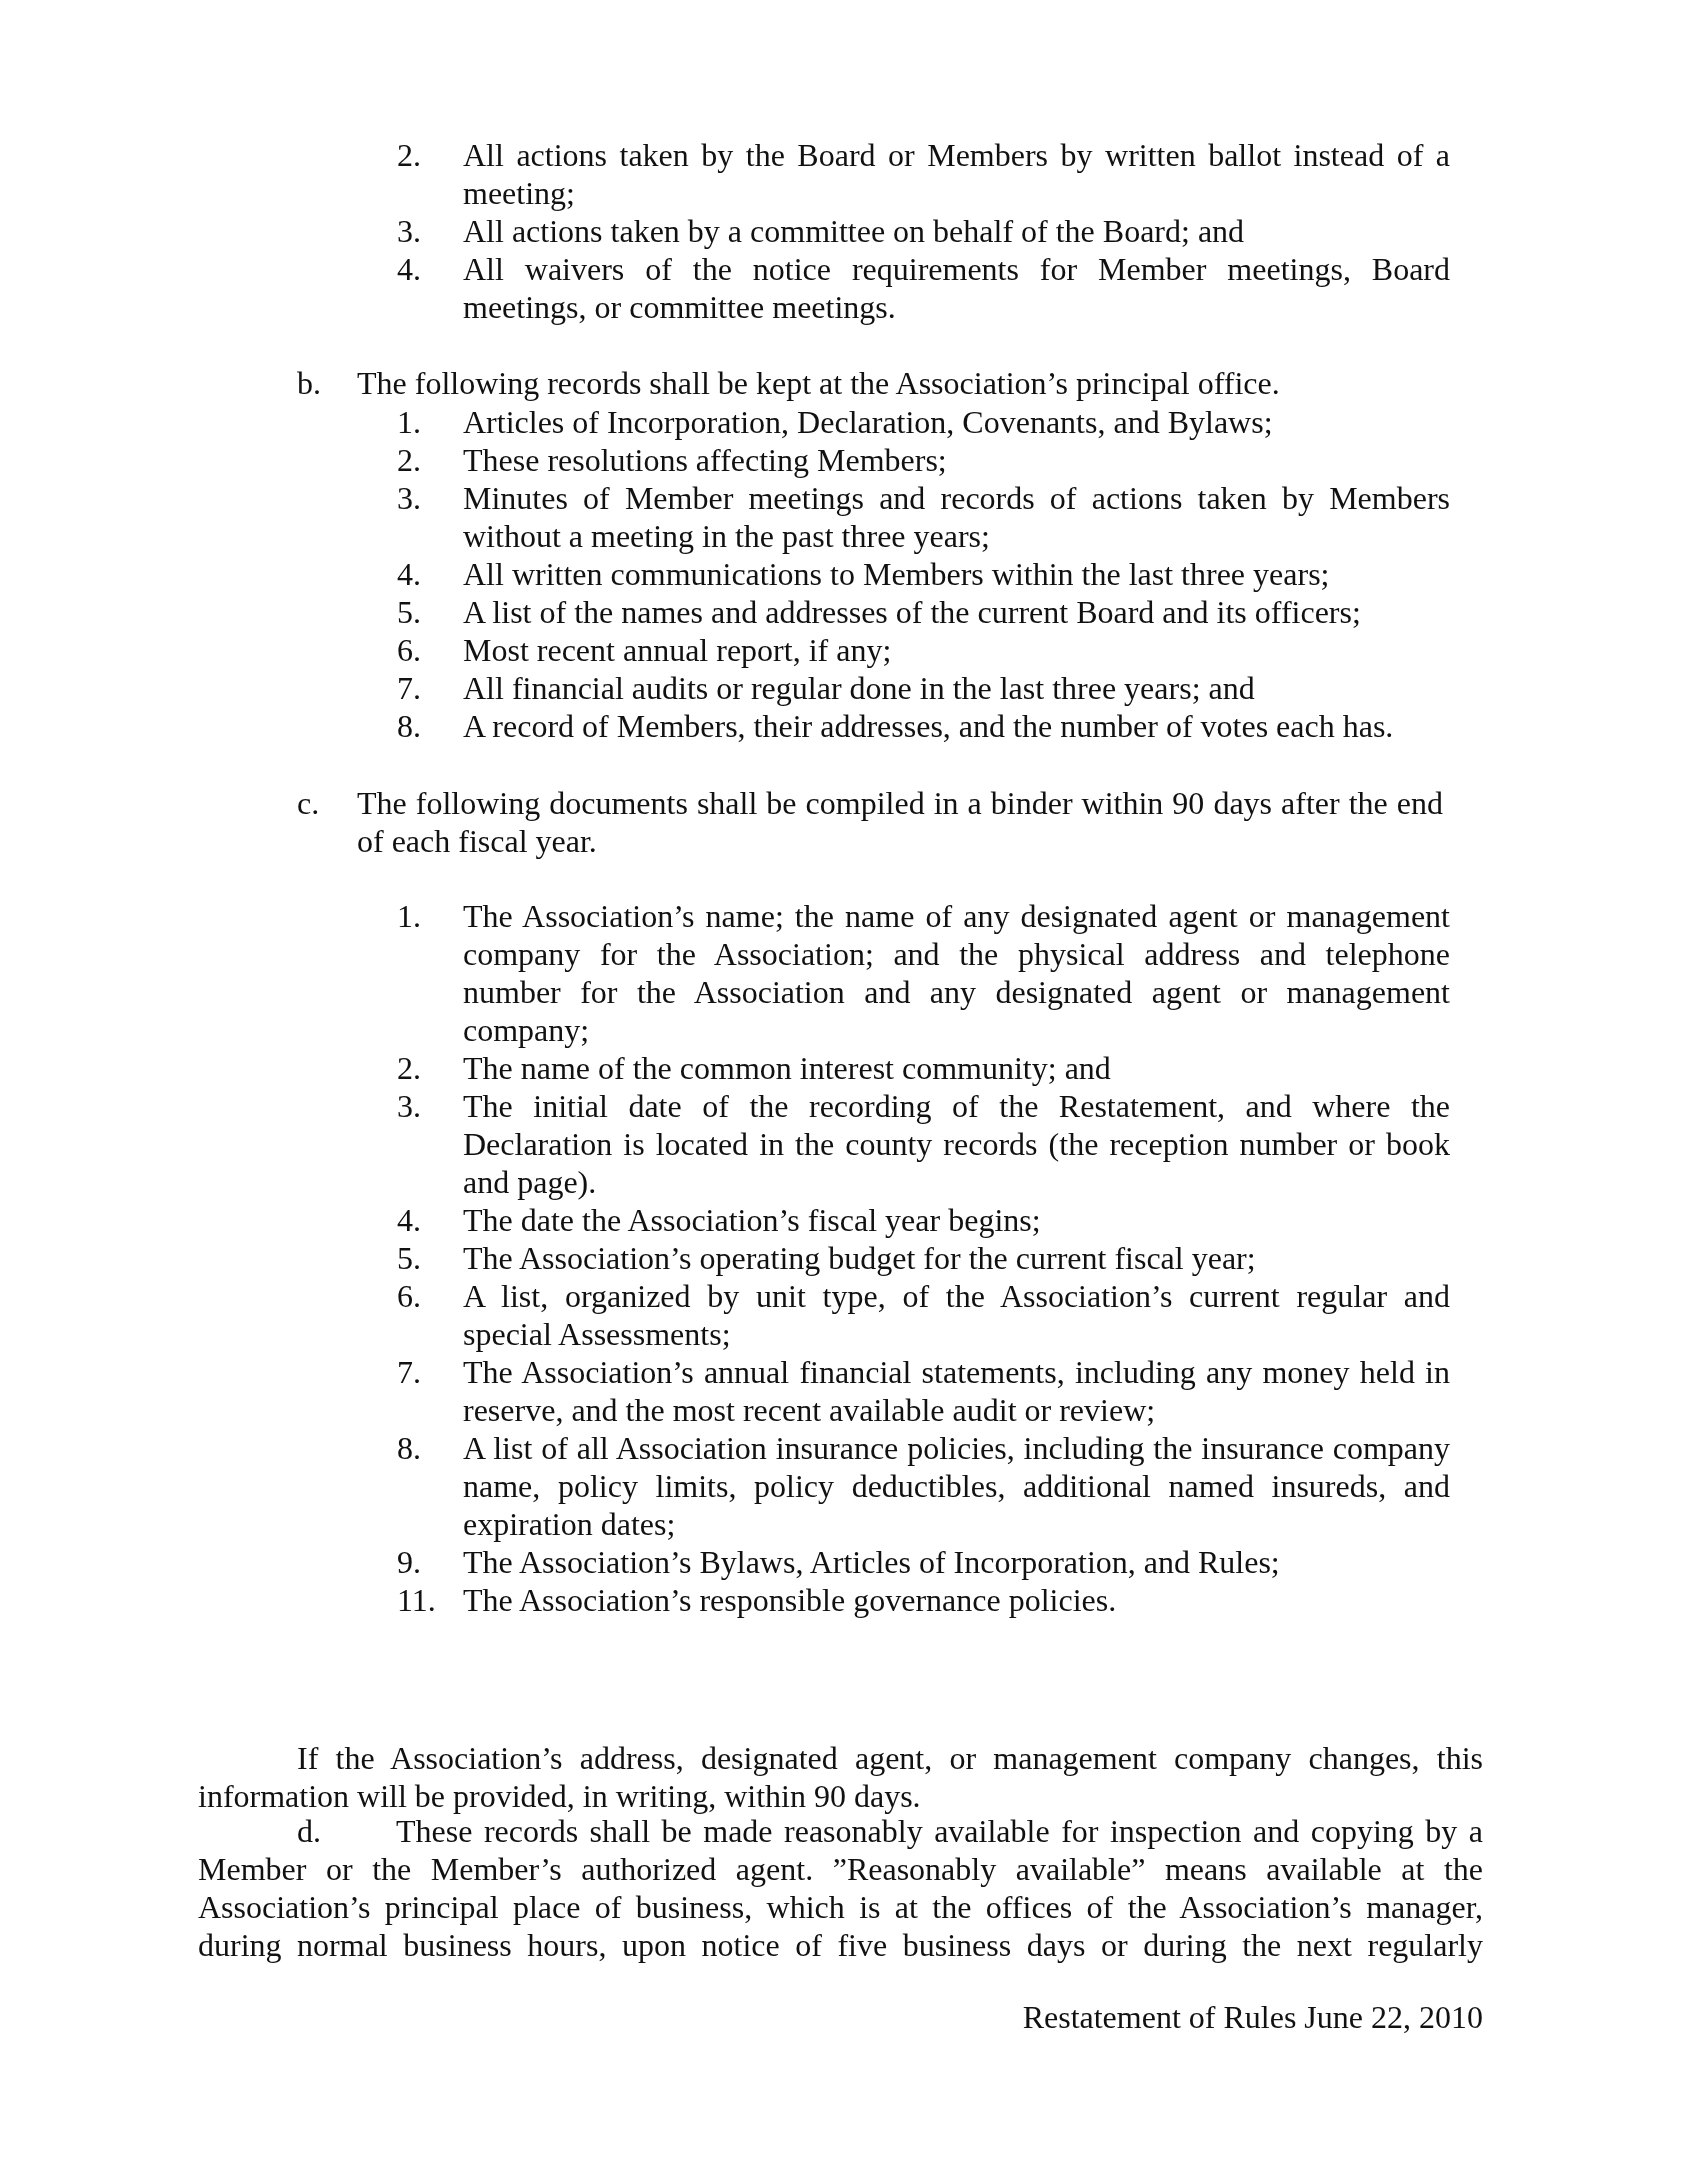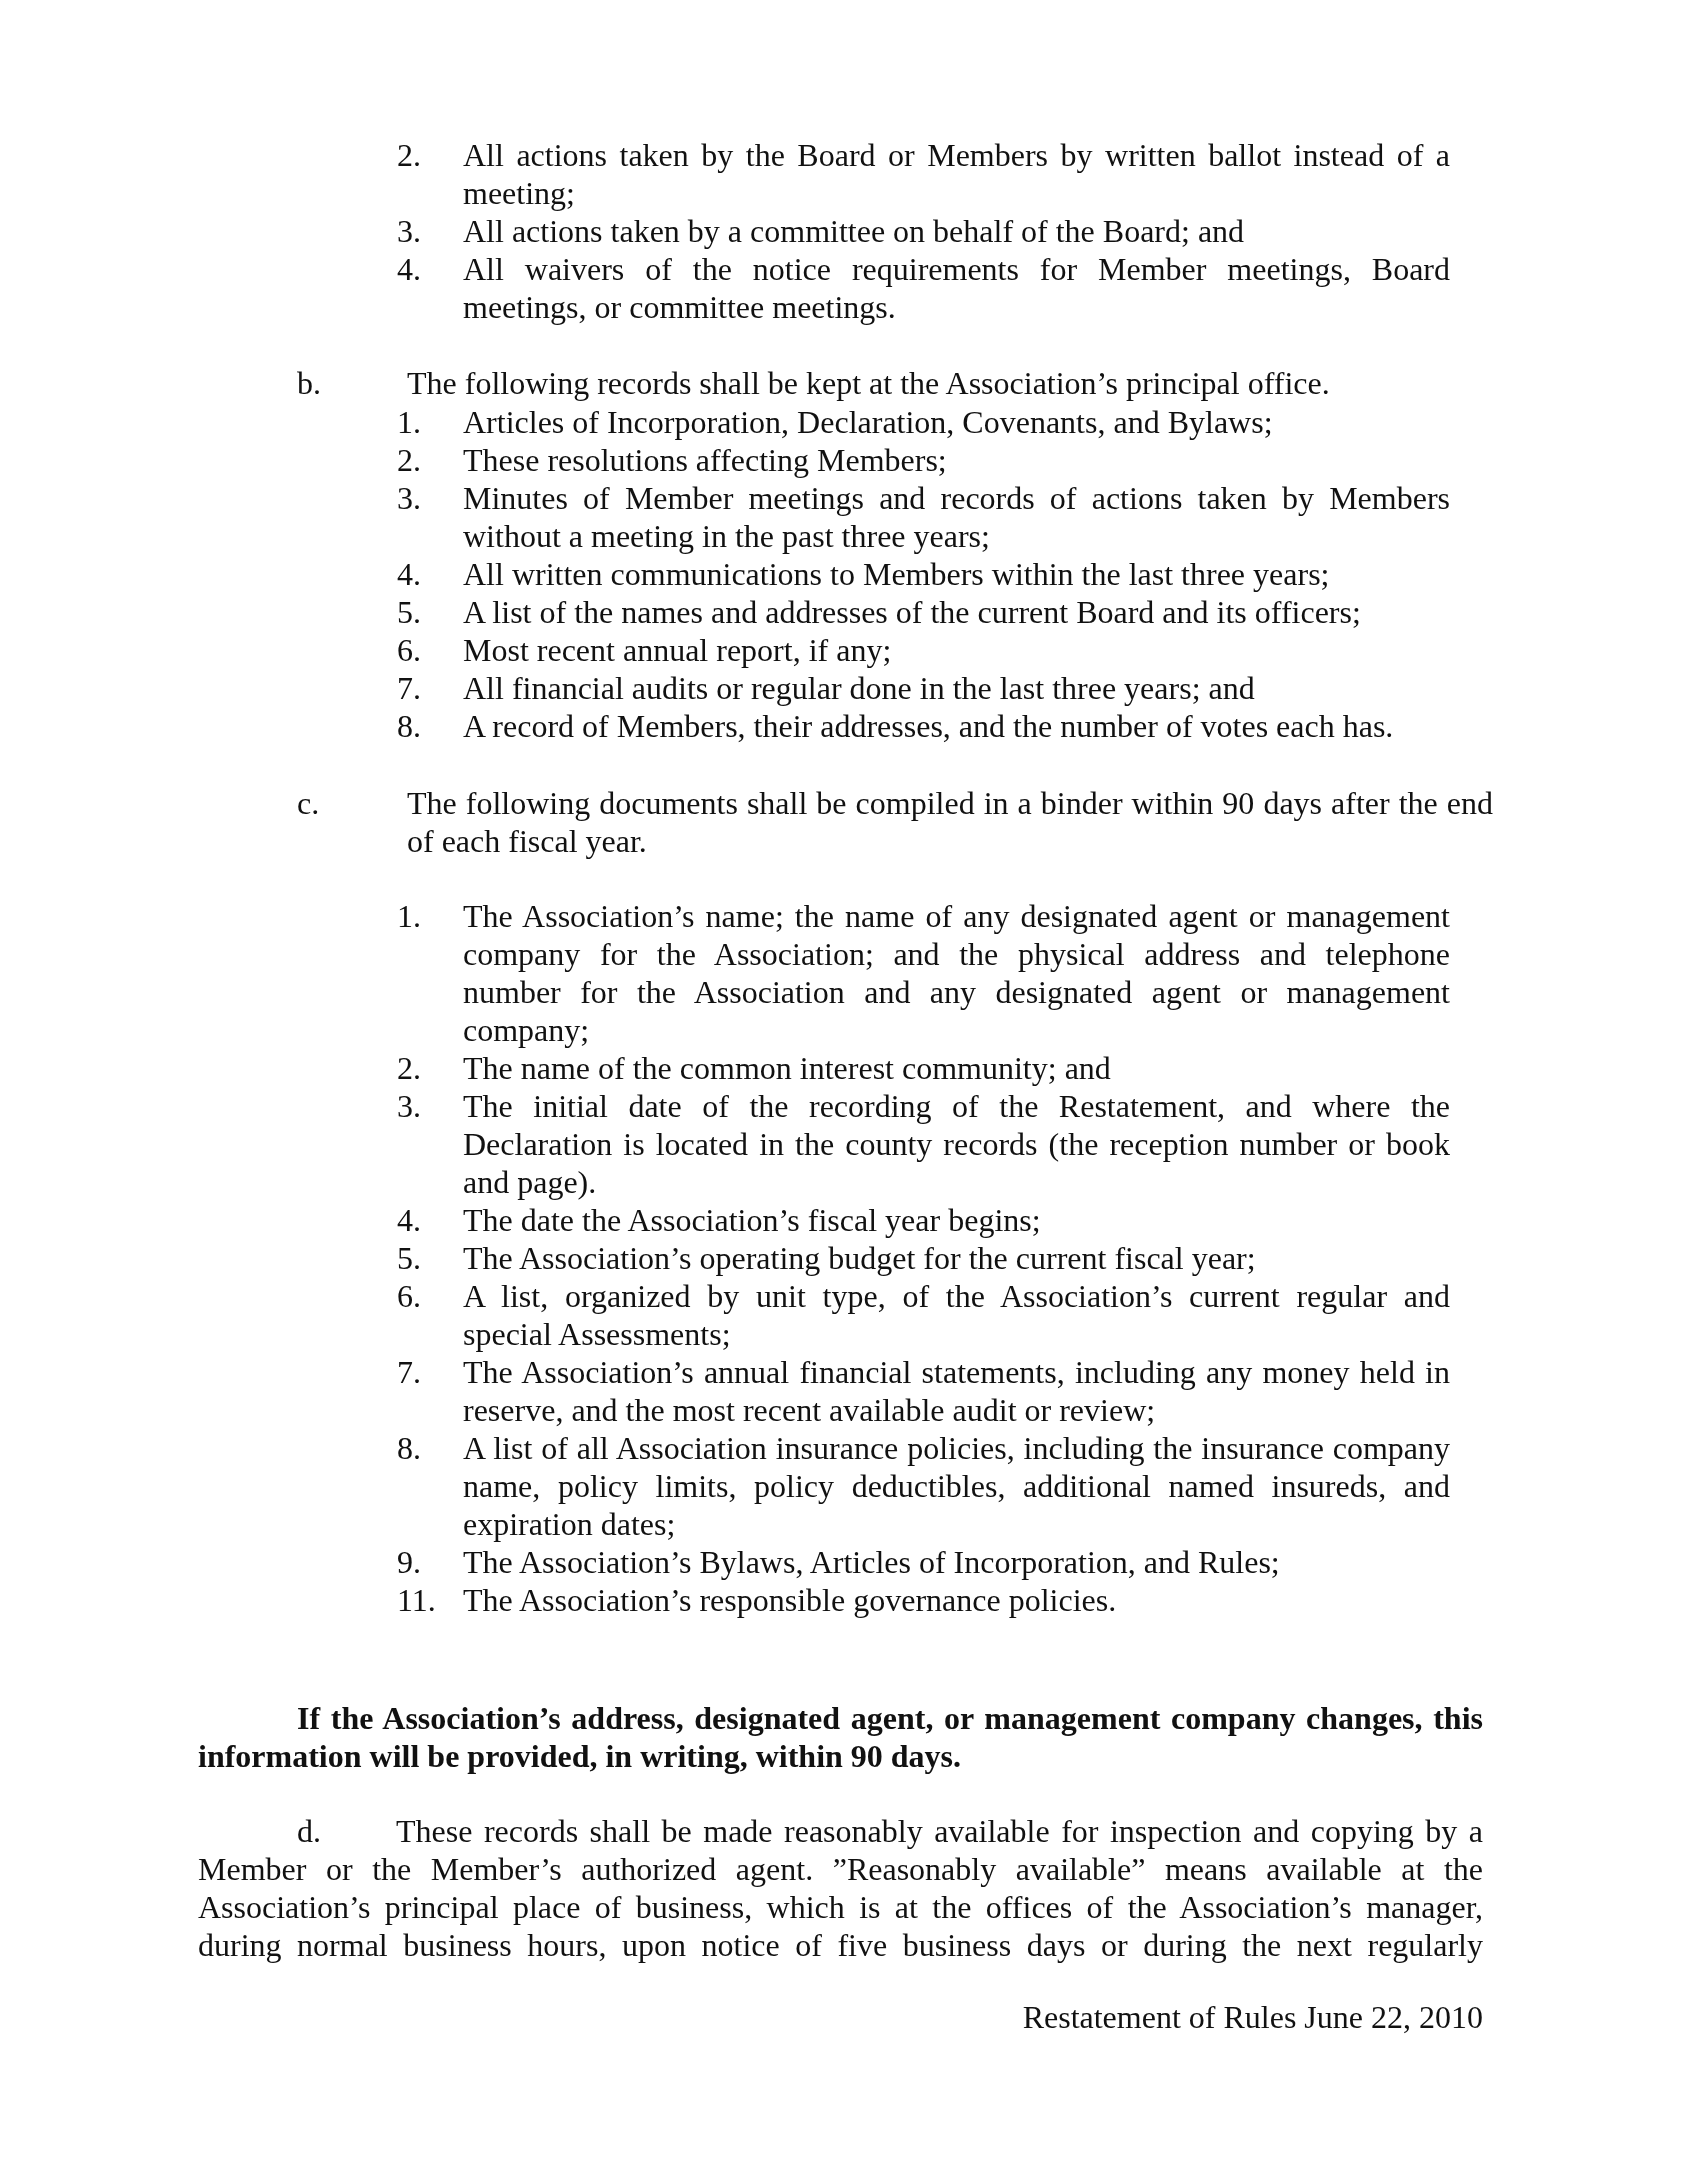--- a/index.html
+++ b/index.html
@@ -8,21 +8,21 @@
   .line-h { line-height:38px; }
   .block { position:absolute; }
   .num { position:absolute; left:0; }
   .txt { text-align:justify; }
   .txt.last-left { text-align-last:left; }
   .item { position:relative; }
   .sub { left:397px; width:1086px; }
   .sub .num { left:0; }
   .sub .txt { margin-left:66px; width:987px; }
   .sec { left:297px; width:1186px; }
-  .sec .txt { margin-left:110px; width:1086px; }
+  .sec .txt { margin-left:60px; width:1086px; }
   .para { left:198px; width:1285px; }
   .para .txt { text-indent:99px; }
   .footer { position:absolute; right:200px; top:1998px; line-height:38px; }
 </style>
 </head>
 <body>
 
 <div class="block sub line-h" style="top:136px;">
   <div class="item">
     <span class="num">2.</span>
@@ -117,21 +117,21 @@
   <div class="item">
       <span class="num">9.</span>
       <div class="txt last-left">The Association’s Bylaws, Articles of Incorporation, and Rules;</div>
     </div>
   <div class="item">
       <span class="num">11.</span>
       <div class="txt last-left">The Association’s responsible governance policies.</div>
     </div>
 </div>
 
-<div class="block para line-h" style="top:1699px;font-weight:bold;">
+<div class="block para line-h" style="top:1739px;">
   <div class="txt last-left">If the Association’s address, designated agent, or management company changes, this information will be provided, in writing, within 90 days.</div>
 </div>
 
 <div class="block para line-h" style="top:1812px;">
   <div class="txt" style="text-align-last:justify;"><span style="display:inline-block;width:99px;text-indent:0;">d.</span><span>These records shall be made reasonably available for inspection and copying by a Member or the Member’s authorized agent.  ”Reasonably available” means available at the Association’s principal place of business, which is at the offices of the Association’s manager, during normal business hours, upon notice of five business days or during the next regularly</span></div>
 </div>
 
 <div class="footer">Restatement of Rules June 22, 2010</div>
 
 

